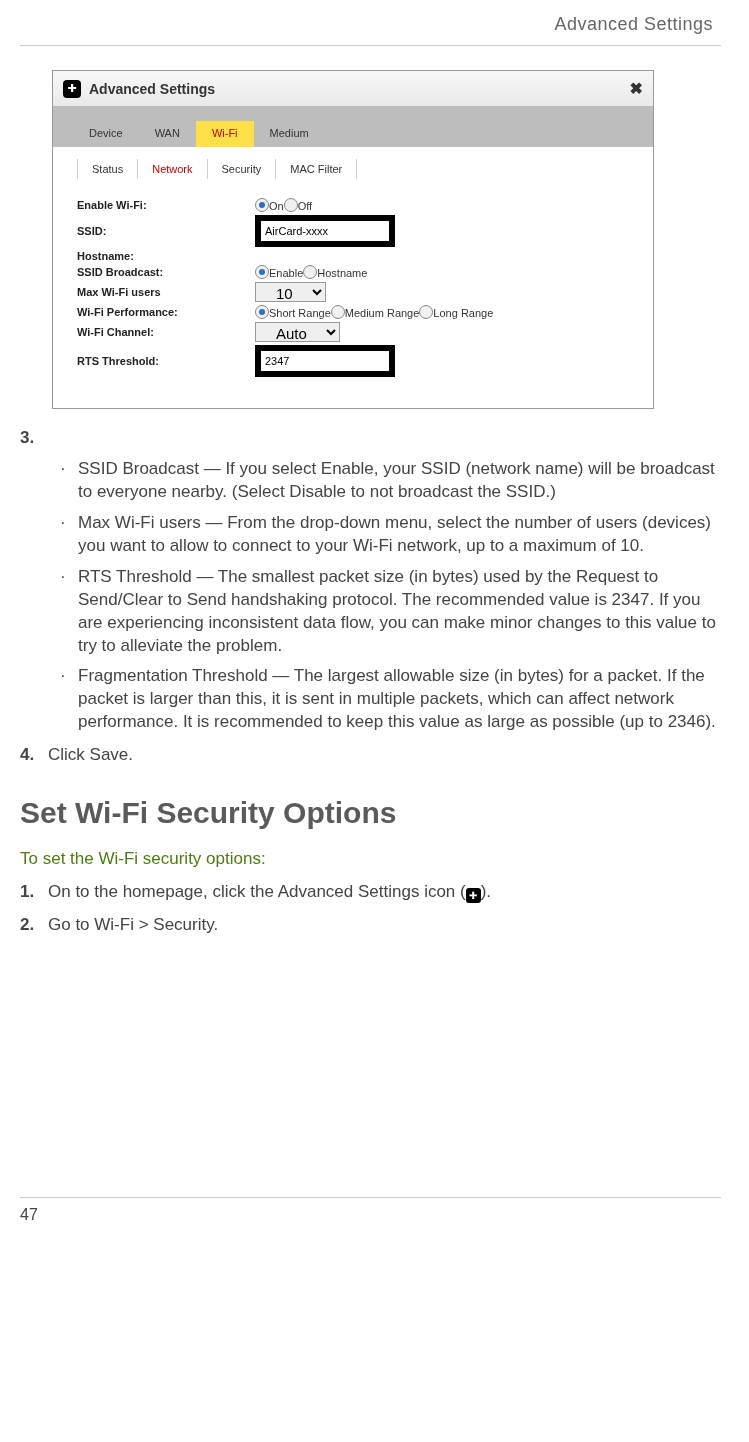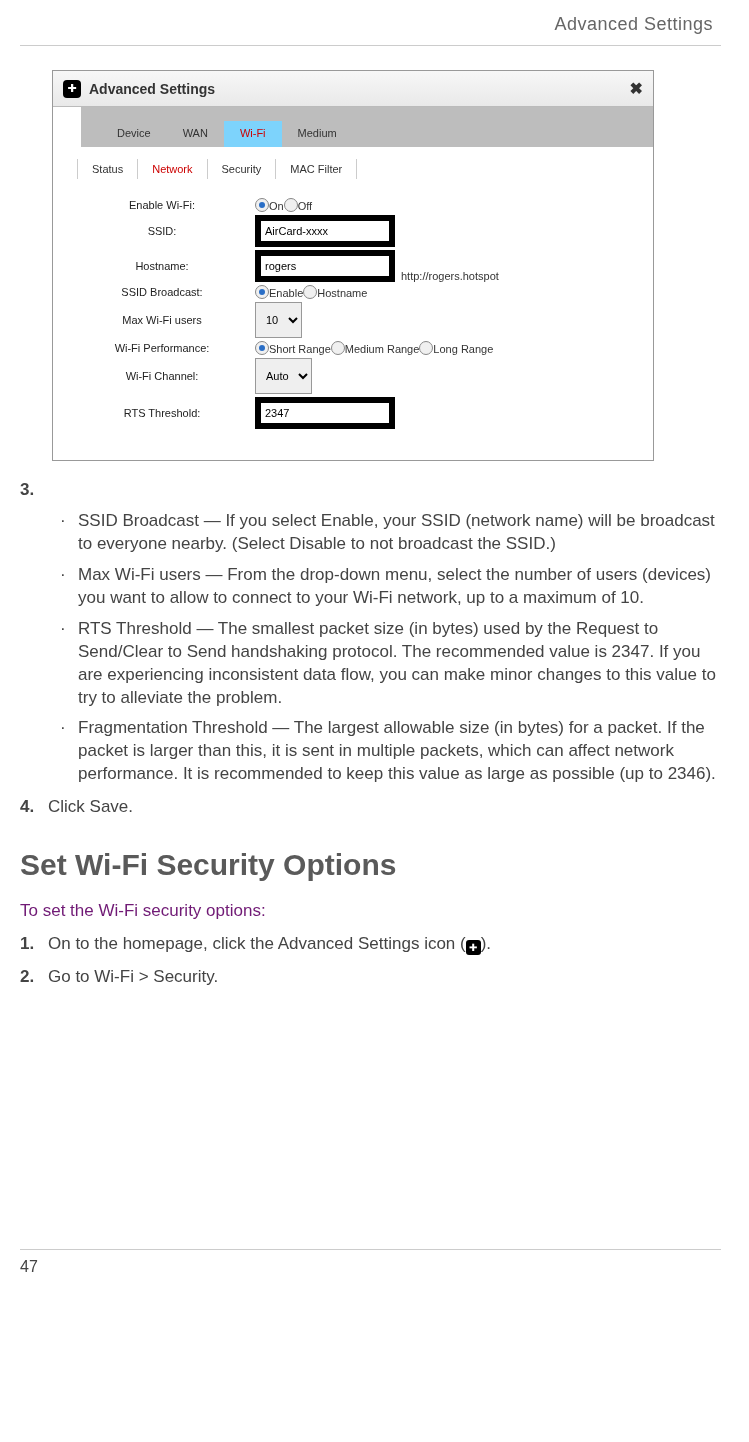--- a/index.html
+++ b/index.html
@@ -57,31 +57,30 @@
     font-weight: bold;
     color: #333;
     cursor: pointer;
     font-size: 16px;
   }
   .primary-tabs {
     display: flex;
     background: #bdbdbd;
     padding: 14px 20px 0 20px;
     gap: 0;
-    margin-left: 28px;
   }
   .primary-tabs .ptab {
     background: #bdbdbd;
     color: #333;
     font-size: 11px;
     padding: 6px 16px 8px 16px;
     cursor: pointer;
   }
   .primary-tabs .ptab.active {
-    background: #7dd3fc;
+    background: #fde047;
     color: #c00;
   }
   .sub-tabs {
     display: flex;
     padding: 12px 24px 6px 24px;
     gap: 0;
     align-items: center;
   }
   .sub-tabs .stab {
     font-size: 11px;
@@ -100,42 +99,42 @@
     padding: 10px 24px 28px 24px;
   }
   .form-row {
     display: flex;
     align-items: center;
     margin: 3px 0;
     font-size: 11px;
   }
   .form-row .label {
     width: 170px;
-    text-align: center;
-    font-weight: normal;
+    text-align: left;
+    font-weight: bold;
     padding-right: 8px;
     color: #222;
   }
   .form-row .control {
     display: flex;
     align-items: flex-end;
     gap: 0;
   }
   .form-row input[type=text] {
     border: 6px solid #000000;
     font-size: 11px;
     padding: 2px 4px;
     width: 120px;
     height: 16px;
   }
   .form-row select {
     border: 1px solid #999;
-    font-size: 11px;
-    padding: 1px 6px;
-    height: 36px;
+    font-size: 15px;
+    padding: 1px 16px;
+    height: 20px;
   }
   .radio {
     width: 12px; height: 12px;
     border: 1px solid #888;
     border-radius: 50%;
     display: inline-flex;
     align-items: center;
     justify-content: center;
     background: #f0f0f0;
   }
@@ -183,21 +182,21 @@
     flex: none;
   }
   h2.section {
     font-size: 30px;
     color: #5a5a5a;
     margin: 26px 0 14px 0;
     font-weight: bold;
   }
   .intro {
     font-size: 17px;
-    color: #701a75;
+    color: #4d7c0f;
     margin: 10px 0;
   }
   .inline-icon {
     display: inline-flex;
     width: 15px; height: 15px;
     background: #000;
     border-radius: 3px;
     color: #fff;
     font-size: 10px;
     align-items: center;
@@ -248,24 +247,20 @@
         </div>
       </div>
       <div class="form-row">
         <div class="label">SSID:</div>
         <div class="control">
           <input type="text" value="AirCard-xxxx" style="">
         </div>
       </div>
       <div class="form-row">
         <div class="label">Hostname:</div>
-        <div class="control">
-          <input type="text" value="rogers" style="">
-          <span class="suffix">http://rogers.hotspot</span>
-        </div>
       </div>
       <div class="form-row">
         <div class="label">SSID Broadcast:</div>
         <div class="control">
           <span class="radio on"></span>
           <span>Enable</span>
           <span class="radio"></span>
           <span>Hostname</span>
         </div>
       </div>

